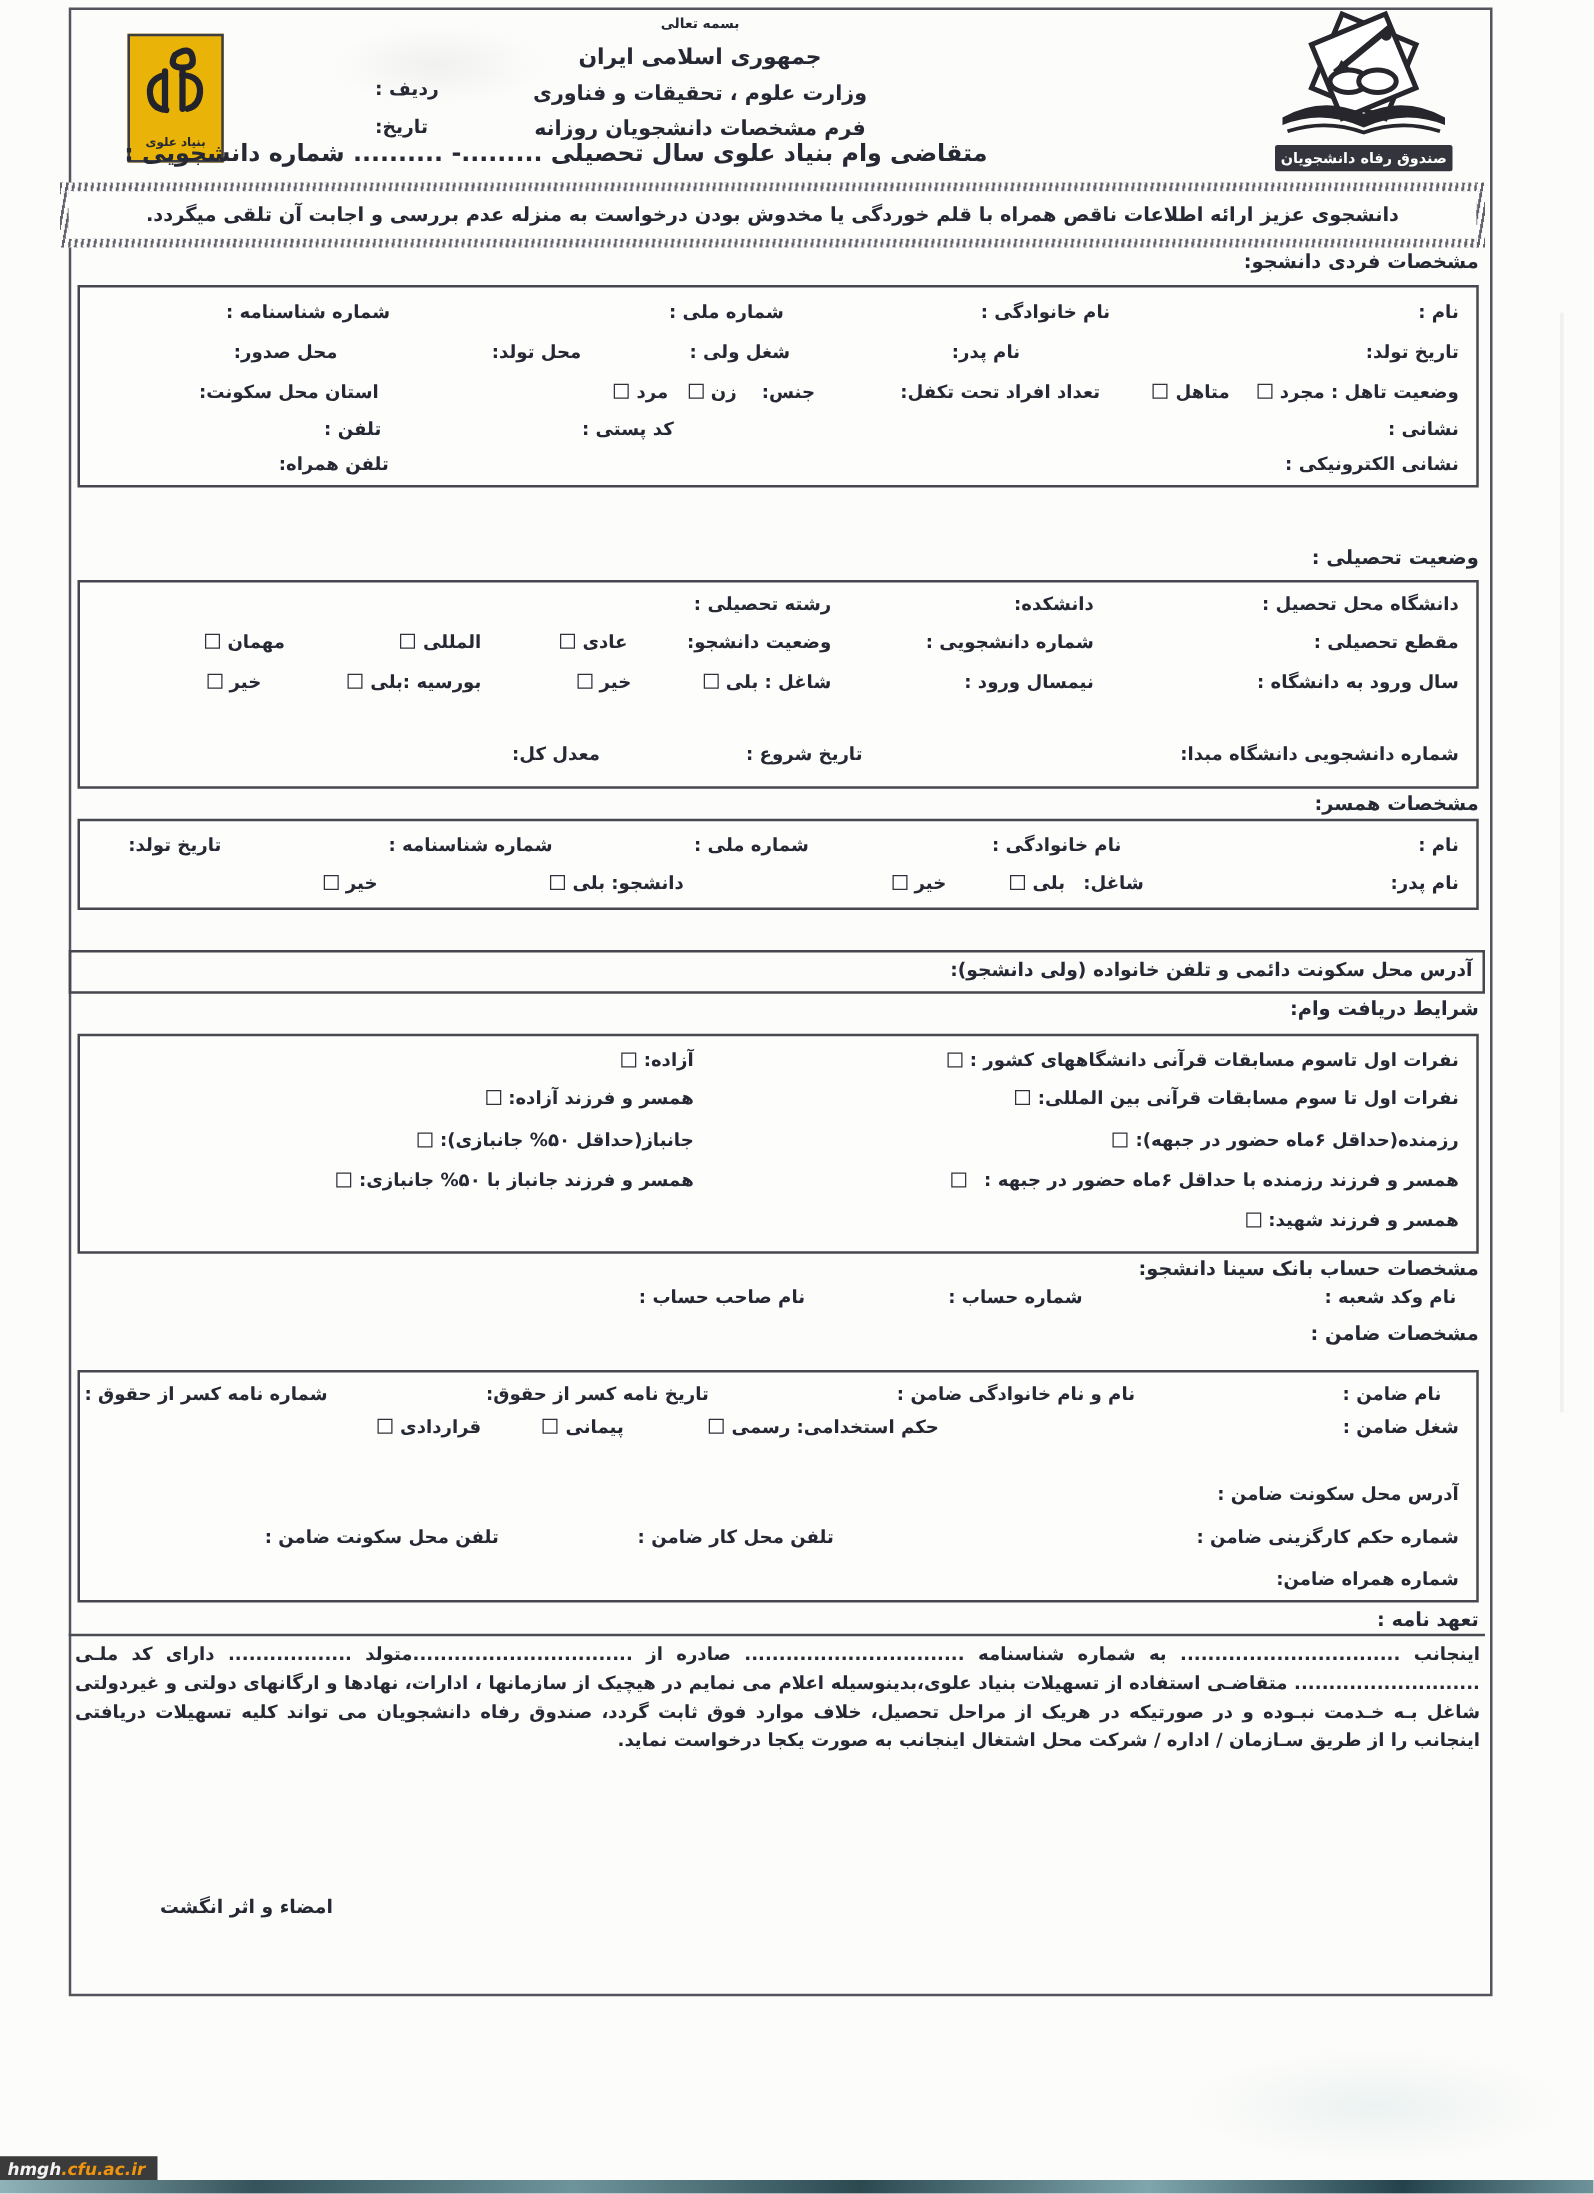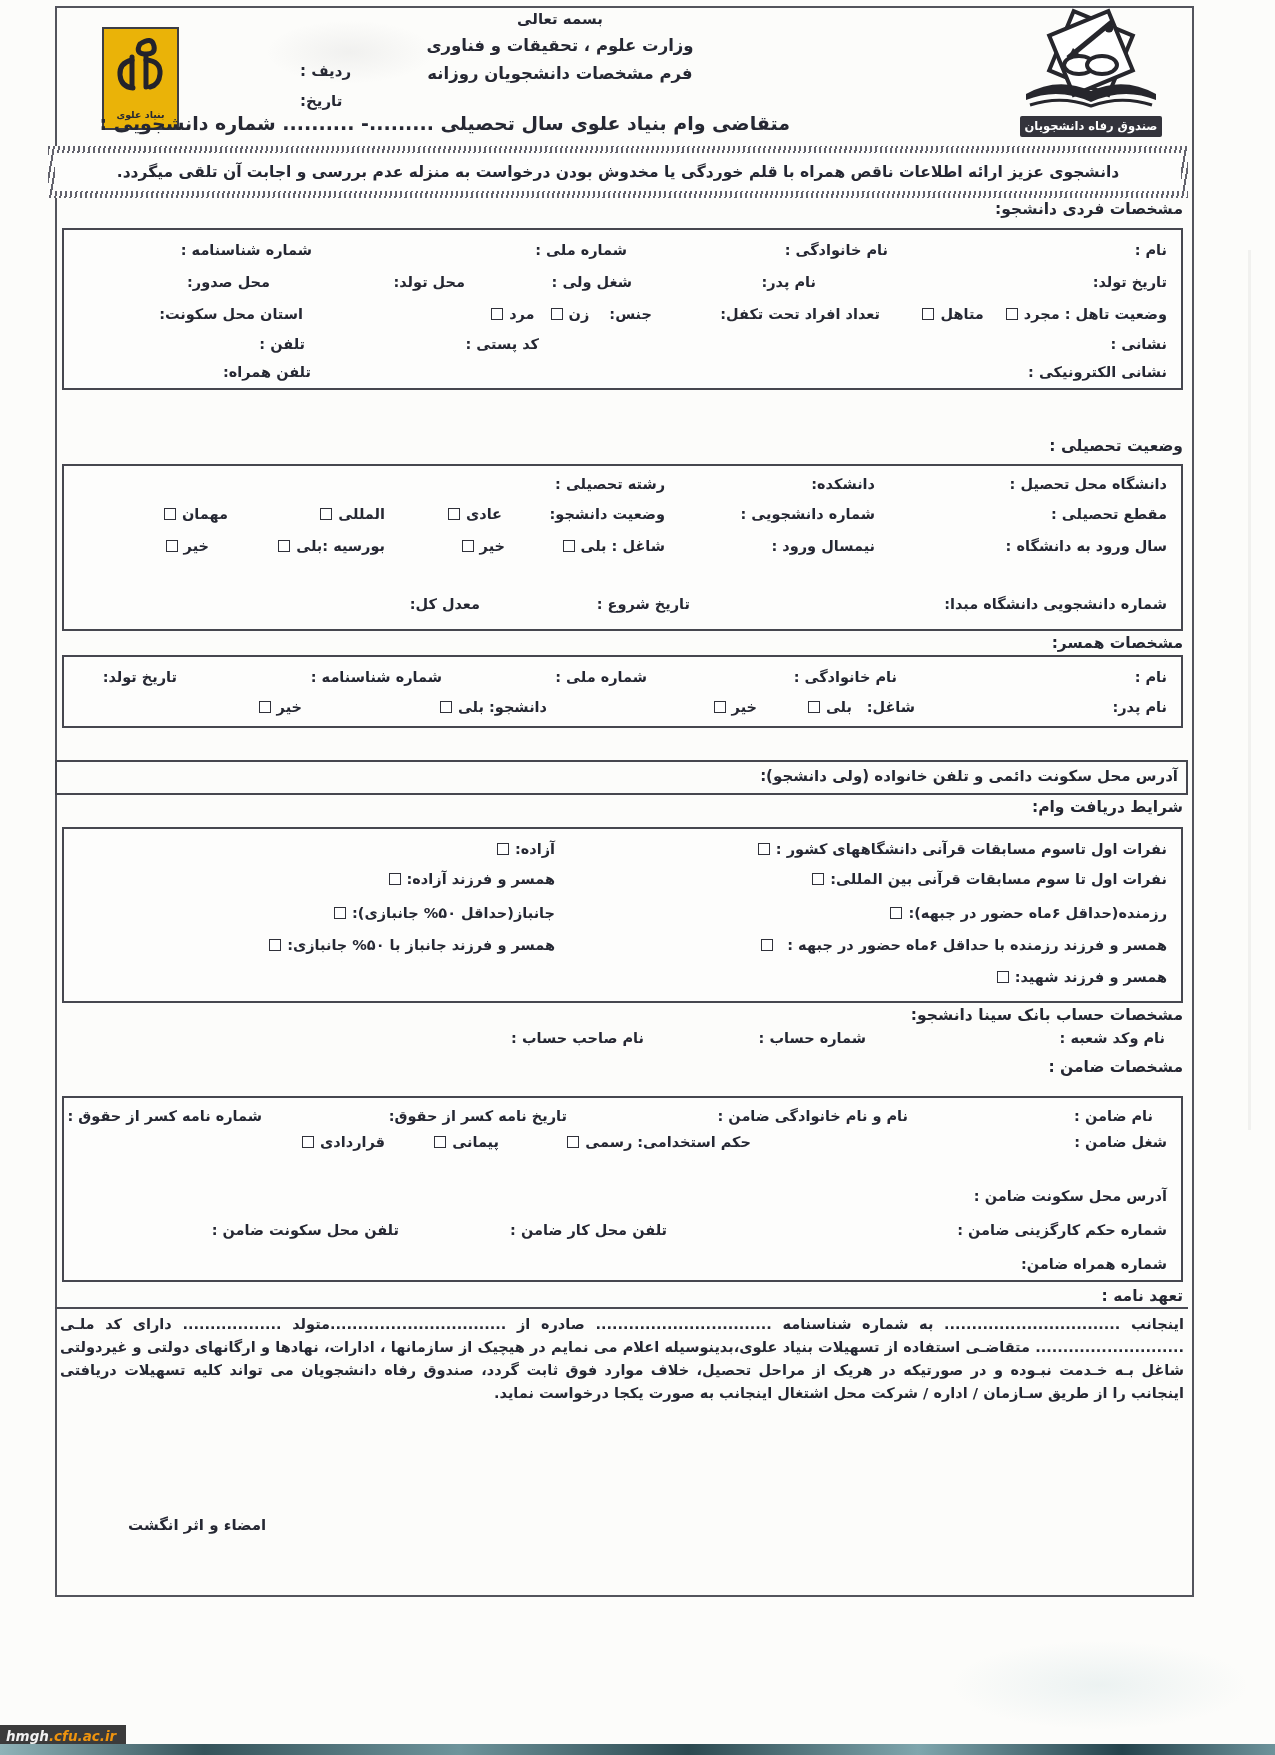--- a/index.html
+++ b/index.html
@@ -9,21 +9,21 @@
     background: #fcfcfa; overflow: hidden;
     font-family: "DejaVu Sans", sans-serif;
     color: #262833; direction: rtl;
   }
   .frame { position:absolute; left:55px; top:6px; width:1139px; height:1591px; border:2px solid #53545c; }
   .smudge { position:absolute; pointer-events:none; }
   
   .logo-left { position:absolute; left:62px; top:27px; width:77px; height:103px; border:2px solid #3c3d45; background:#eab308; text-align:center; padding-top:4px;margin-left:40px; }
   .logo-left .cap { font-size:9.5px; font-weight:bold; margin-top:2px; }
   .hdr-center { position:absolute; left:350px; top:6px; width:420px; text-align:center; font-weight:bold; }
-  .hdr-center .l1 { font-size:15px; line-height:26px; }
+  .hdr-center .l1 { font-size:11px; line-height:26px; }
   .hdr-center .l2 { font-size:17.5px; line-height:29px; }
   .hdr-center .l3 { font-size:16.5px; line-height:28px; }
   .hdr-center .l4 { font-size:16.5px; line-height:28px; }
   .applicant { position:absolute; left:330px; top:112px; width:460px; text-align:center; font-weight:bold; font-size:19px; white-space:nowrap; }
   .radif { position:absolute; left:300px; top:62px; font-weight:bold; font-size:15px; white-space:nowrap; }
   .tarikh { position:absolute; left:300px; top:92px; font-weight:bold; font-size:15px; white-space:nowrap; }
   .logo-right { position:absolute; left:1010px; top:6px; width:162px; height:134px; text-align:center; }
   .logo-right .bar { margin:2px 10px 0 10px; background:#34343c; color:#fff; font-size:11.5px; font-weight:bold; padding:3px 4px 4px; border-radius:2px; white-space:nowrap; }
   
   .warning {
@@ -65,20 +65,21 @@
         <path d="M36 24 v30"></path>
         <path d="M22 27 q-13 3 -12 15 q1 12 13 13"></path>
         <path d="M36 27 q15 1 14 14 q-1 11 -10 13"></path>
       </g>
     </svg>
     <div class="cap">بنیاد علوی</div>
   </div>
 
   <div class="hdr-center">
     <div class="l1">بسمه تعالی</div>
+    <div class="l2">جمهوری اسلامی ایران</div>
     <div class="l3">وزارت علوم ، تحقیقات و فناوری</div>
     <div class="l4">فرم مشخصات دانشجویان روزانه</div>
   </div>
   <div class="applicant">متقاضی وام بنیاد علوی سال تحصیلی .........- .......... شماره دانشجویی :</div>
   <div class="radif">ردیف :</div>
   <div class="tarikh">تاریخ:</div>
 
   <div class="logo-right">
     <svg width="150" height="104" viewBox="0 0 150 104">
       <g fill="#fff" stroke="#26262c" stroke-width="4">

